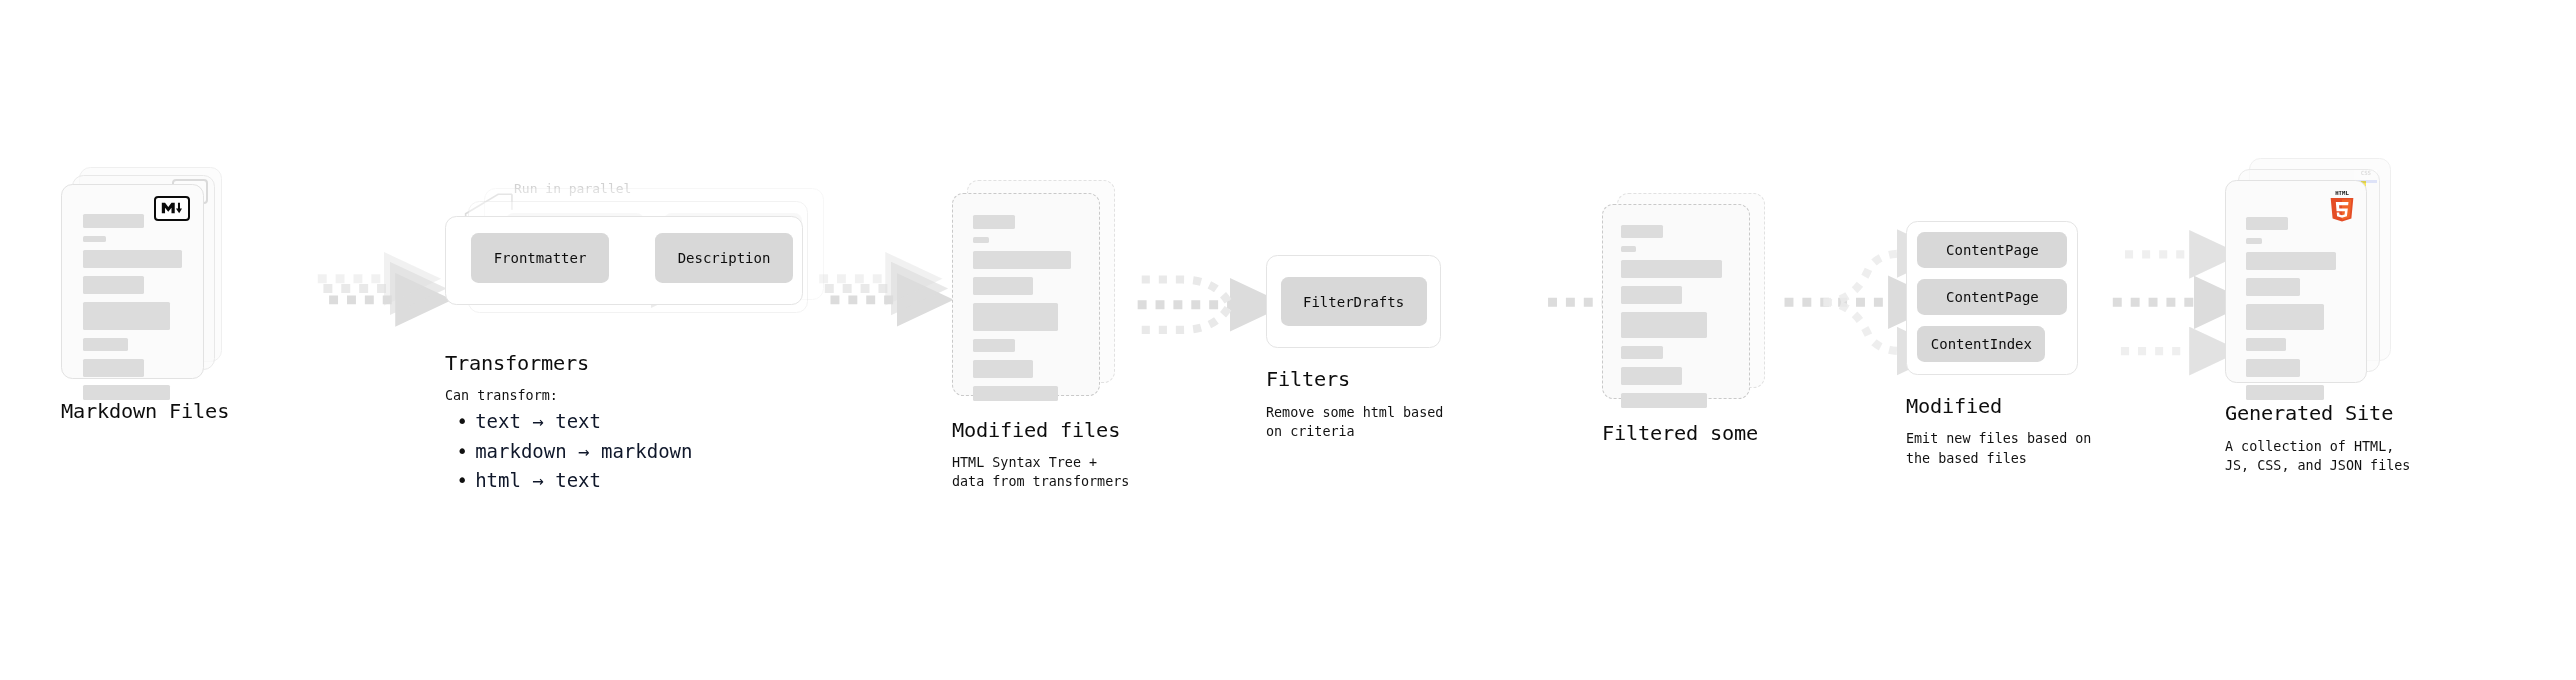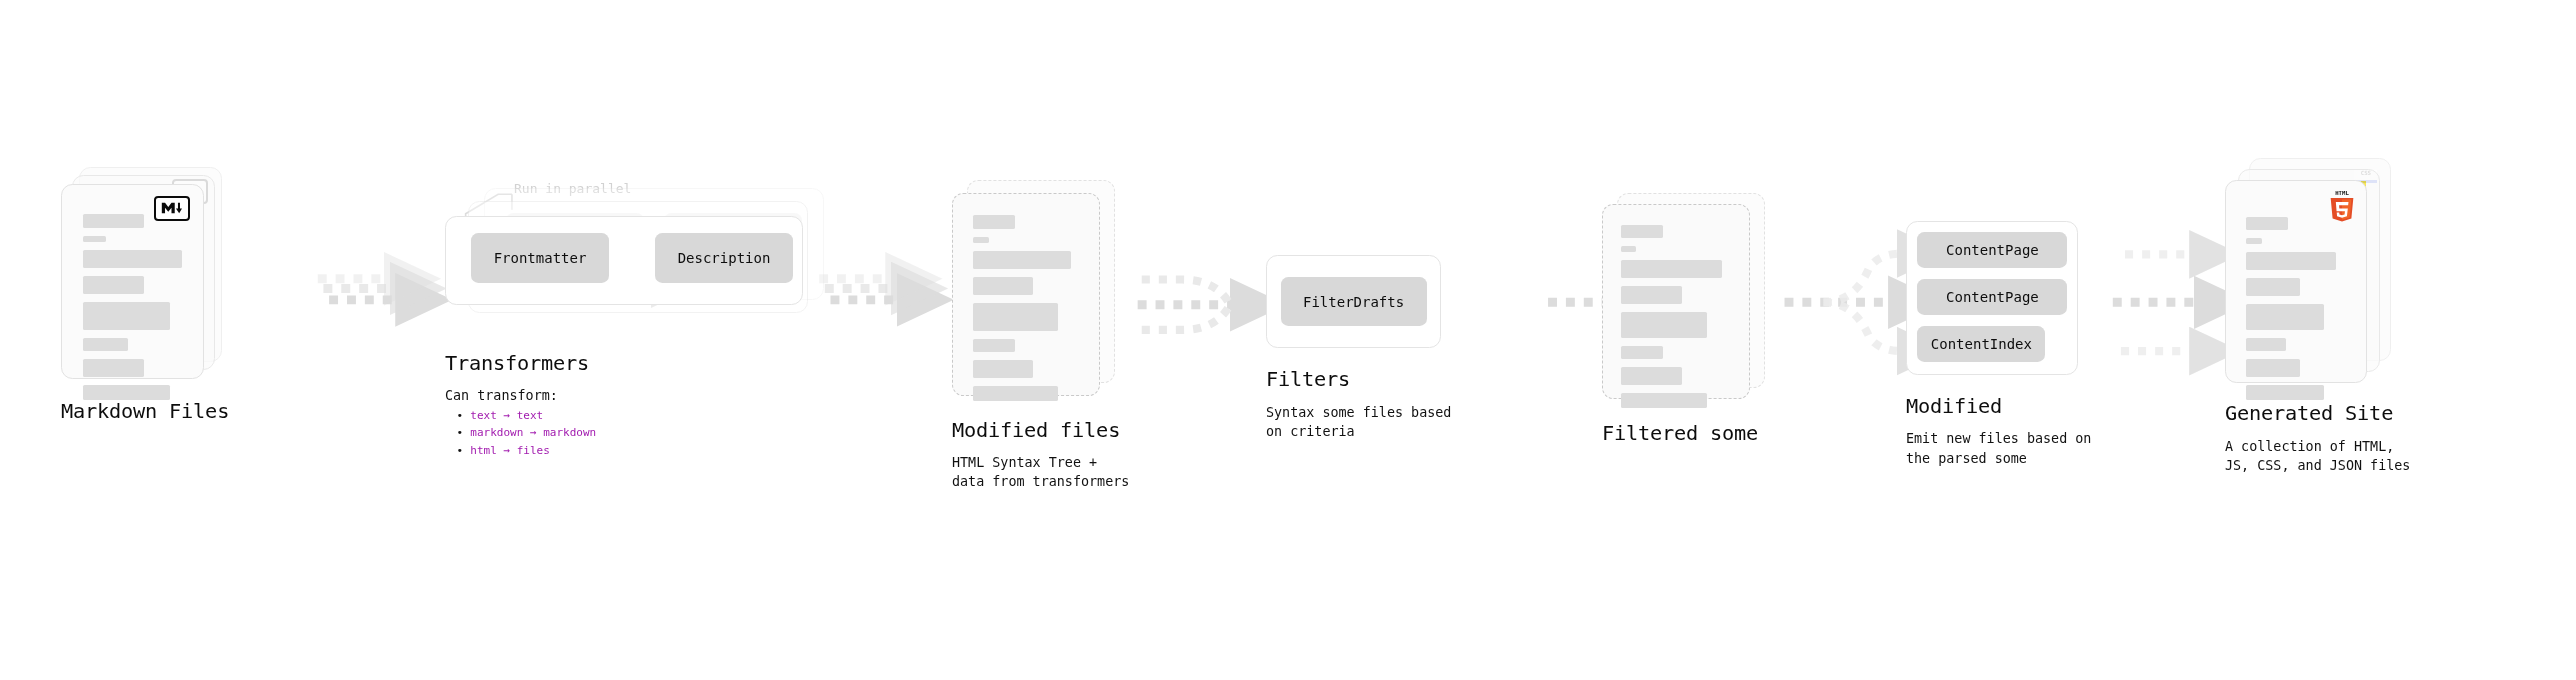--- a/index.html
+++ b/index.html
@@ -106,23 +106,23 @@
     line-height: 1.45;
     color: #111111;
     margin-top: 11.4px;
   }
   .bullets {
     list-style: none;
     margin: 1.6px 0 0 0;
     padding: 0 0 0 11.4px;
   }
   .bullets li {
-    font-size: 11px;
+    font-size: 19px;
     line-height: 1.55;
-    color: #a21caf;
+    color: #0f172a;
     white-space: nowrap;
   }
   .bullets li::before {
     content: "\2022";
     margin-right: 7.3px;
     color: #111;
   }
 
   
   .panel {
@@ -278,21 +278,21 @@
       <div class="panel" style="left:0px; top:32.5px; width:358px; height:89px;"></div>
       <div class="chip" style="left:26px; top:50px; width:138px; height:50px;">Frontmatter</div>
       <div class="chip" style="left:210px; top:50px; width:138px; height:50px;">Description</div>
     </div>
 
     <div class="node-title" style="margin-top:18px;">Transformers</div>
     <div class="node-sub">Can transform:</div>
     <ul class="bullets">
       <li>text → text</li>
       <li>markdown → markdown</li>
-      <li>html → files</li>
+      <li>html → text</li>
     </ul>
   </div>
 
   <div class="node" style="left:952px; top:180px;">
     <div class="card-stack" style="width:171px; height:223px;">
       <div class="file-card dashed ghost3" style="left:14.6px; top:0px; width:148px; height:203px;"></div>
       <div class="file-card dashed" style="left:0px; top:13px; width:148px; height:203px;">
         <div class="card-body" style="padding:21px 19.5px;">
           <div class="bar" style="width:40%; height:14px;"></div>
           <div class="bar" style="width:15%; height:5.7px;"></div>
@@ -309,21 +309,21 @@
     <div class="node-desc">HTML Syntax Tree +
 data from transformers</div>
   </div>
 
   <div class="node" style="left:1266px; top:255px;">
     <div style="position:relative; width:175px; height:96px;">
       <div class="panel" style="left:0px; top:0px; width:175px; height:93px;"></div>
       <div class="chip" style="left:14.6px; top:22px; width:146px; height:49px;">FilterDrafts</div>
     </div>
     <div class="node-title" style="margin-top:16.3px;">Filters</div>
-    <div class="node-desc">Syntax some files based
+    <div class="node-desc">Remove some html based
 on criteria</div>
   </div>
 
   <div class="node" style="left:1602px; top:193px;">
     <div class="card-stack" style="width:171px; height:215px;">
       <div class="file-card dashed ghost3" style="left:14.6px; top:0px; width:148px; height:195px;"></div>
       <div class="file-card dashed" style="left:0px; top:11.4px; width:148px; height:195px;">
         <div class="card-body" style="padding:19.5px 18px;">
           <div class="bar" style="width:38%; height:13px;"></div>
           <div class="bar" style="width:14%; height:5.7px;"></div>
@@ -341,21 +341,21 @@
 
   <div class="node" style="left:1906px; top:221px;">
     <div style="position:relative; width:179px; height:163px;">
       <div class="panel" style="left:0px; top:0px; width:172px; height:154px;"></div>
       <div class="chip" style="left:11.4px; top:10.6px; width:150px; height:36px;">ContentPage</div>
       <div class="chip" style="left:11.4px; top:58px; width:150px; height:36px;">ContentPage</div>
       <div class="chip" style="left:11.4px; top:105px; width:128px; height:36px;">ContentIndex</div>
     </div>
     <div class="node-title" style="margin-top:9.8px;">Modified</div>
     <div class="node-desc">Emit new files based on
-the parsed some</div>
+the based files</div>
   </div>
 
   <div class="node" style="left:2225px; top:158px;">
     <div class="card-stack" style="width:175px; height:232px;">
 
       <div class="file-card ghost3" style="left:24.4px; top:0px; width:142px; height:203px;">
         <div class="badge css-badge">CSS</div>
       </div>
 
       <div class="file-card ghost2" style="left:13px; top:10.6px; width:142px; height:203px;">

